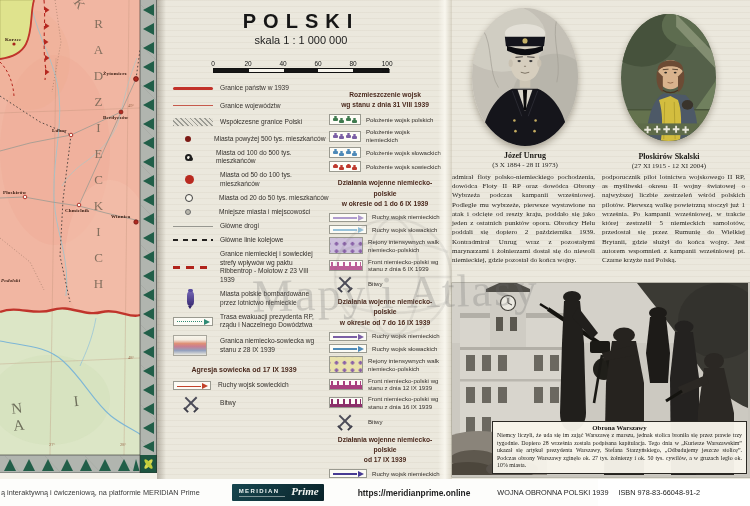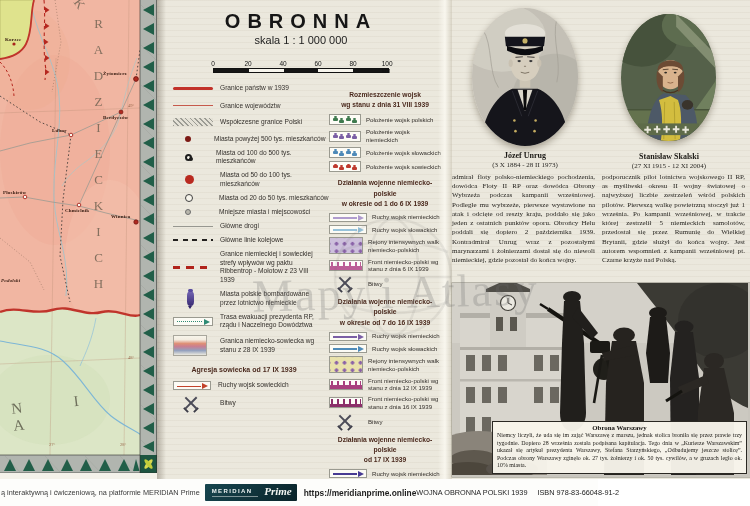--- a/index.html
+++ b/index.html
@@ -121,21 +121,21 @@
   .caption{position:absolute;left:40px;right:3px;bottom:3px;background:rgba(248,245,235,.96);
            border:1px solid #2a2823;padding:2px 4px 3px;}
   .cap-title{text-align:center;font:bold 6.8px "Liberation Serif",serif;color:#141210;margin-bottom:1px;}
   .cap-text{font:5.9px "Liberation Serif",serif;color:#1b1915;line-height:1.28;text-align:justify;}
   
   .watermark{position:absolute;left:252px;top:266px;font:46px "Liberation Serif",serif;color:rgba(110,110,110,.26);
              letter-spacing:2px;transform:rotate(-1.5deg);z-index:3;pointer-events:none;white-space:nowrap;}
   .wm-globe{position:absolute;left:318px;top:212px;z-index:3;pointer-events:none;opacity:.55;}
   
   .footer{position:absolute;left:0;top:479px;width:598px;height:27px;background:#fdfdfb;
-          display:flex;align-items:center;z-index:4;}
+          display:flex;align-items:center;z-index:4;gap:27px;}
   .f-left{font:7.3px "Liberation Sans",sans-serif;color:#3a3a3a;margin-left:1px;white-space:nowrap;}
   .f-logo{width:92px;height:17px;margin-left:5px;flex:0 0 92px;border-radius:1px;
           background:linear-gradient(135deg,#17464f,#0a2329);display:flex;flex-direction:column;
           align-items:flex-start;justify-content:center;padding-left:7px;position:relative;}
   .f-logo .m1{font:bold 6px "Liberation Sans",sans-serif;letter-spacing:1.4px;color:#eef3f2;line-height:1;}
   .f-logo .m2{width:46px;height:1px;background:rgba(235,240,238,.5);margin-top:1.5px;}
   .f-logo .mp{position:absolute;right:5px;top:1px;font:italic bold 11px "Liberation Serif",serif;color:#f2f5f1;}
   .f-url{font:bold 8.4px "Liberation Sans",sans-serif;color:#1e1e1e;margin-left:7px;white-space:nowrap;}
   .f-right{margin-left:auto;margin-right:7px;font:7.3px "Liberation Sans",sans-serif;color:#242424;white-space:nowrap;}
   .f-right b{font-weight:normal;margin-left:10px;}
@@ -277,21 +277,21 @@
     <div class="town t-podolski">Podolski</div>
     <div class="gl gl-0">49°</div>
     <div class="gl gl-1">48°</div>
     <div class="gl gl-2">27°</div>
     <div class="gl gl-3">28°</div>
   </div>
   <div class="gutter-l"></div>
   <div class="gutter-r"></div>
 
   <div class="legend-panel">
-    <div class="legend-title">OBRONNA</div>
+    <div class="legend-title">POLSKI</div>
     <div class="legend-scale">skala 1 : 1 000 000</div>
     <div class="scalebar-wrap">
       <div class="sb-ticks">
         <span style="left:0">0</span>
         <span style="left:35px">20</span>
         <span style="left:70px">40</span>
         <span style="left:105px">60</span>
         <span style="left:140px">80</span>
         <span style="left:172px;transform:translateX(-30%)">100 km</span>
       </div>
@@ -537,21 +537,21 @@
           <path d="M27,115 h2 v2.5 h2.5 v2 h-2.5 v2.5 h-2 v-2.5 h-2.5 v-2 h2.5 z"></path>
           <path d="M37,114.5 h2 v2.5 h2.5 v2 h-2.5 v2.5 h-2 v-2.5 h-2.5 v-2 h2.5 z"></path>
           <path d="M47,114.5 h2 v2.5 h2.5 v2 h-2.5 v2.5 h-2 v-2.5 h-2.5 v-2 h2.5 z"></path>
           <path d="M57,114.5 h2 v2.5 h2.5 v2 h-2.5 v2.5 h-2 v-2.5 h-2.5 v-2 h2.5 z"></path>
           <path d="M67,115 h2 v2.5 h2.5 v2 h-2.5 v2.5 h-2 v-2.5 h-2.5 v-2 h2.5 z"></path>
         </g>
       </svg>
     </div>
     <div class="pname n1">Józef Unrug</div>
     <div class="pdates d1">(3 X 1884 - 28 II 1973)</div>
-    <div class="pname n2">Stanisław Skalski</div>
+    <div class="pname n2">Płoskirów Skalski</div>
     <div class="pdates d2">(27 XI 1915 - 12 XI 2004)</div>
     <div class="bio bio1">admirał floty polsko-niemieckiego pochodzenia, dowódca Floty II RP oraz dowódca Obrony Wybrzeża podczas kampanii wrześniowej. Podległe mu wybrzeże, pierwsze wystawione na atak i odcięte od reszty kraju, poddało się jako jeden z ostatnich punktów oporu. Obrońcy Helu poddali się dopiero 2 października 1939. Kontradmirał Unrug wraz z pozostałymi marynarzami i żołnierzami dostał się do niewoli niemieckiej, gdzie pozostał do końca wojny.</div>
     <div class="bio bio2">podporucznik pilot lotnictwa wojskowego II RP, as myśliwski okresu II wojny światowej o najwyższej liczbie zestrzeleń wśród polskich pilotów. Pierwszą walkę powietrzną stoczył już 1 września. Po kampanii wrześniowej, w trakcie której zestrzelił 5 niemieckich samolotów, przedostał się przez Rumunię do Wielkiej Brytanii, gdzie służył do końca wojny. Jest autorem wspomnień z kampanii wrześniowej pt. Czarne krzyże nad Polską.</div>
 
     <div class="photo">
       <svg width="296" height="192" viewBox="0 0 296 192">
         <rect width="296" height="192" fill="#ccc9c1"></rect>
         <rect width="296" height="60" fill="#d6d3cb" opacity=".8"></rect>
         <ellipse cx="250" cy="30" rx="30" ry="24" fill="#b6b3ab"></ellipse>
         <rect x="8" y="30" width="122" height="132" fill="#d8d5cd"></rect>

